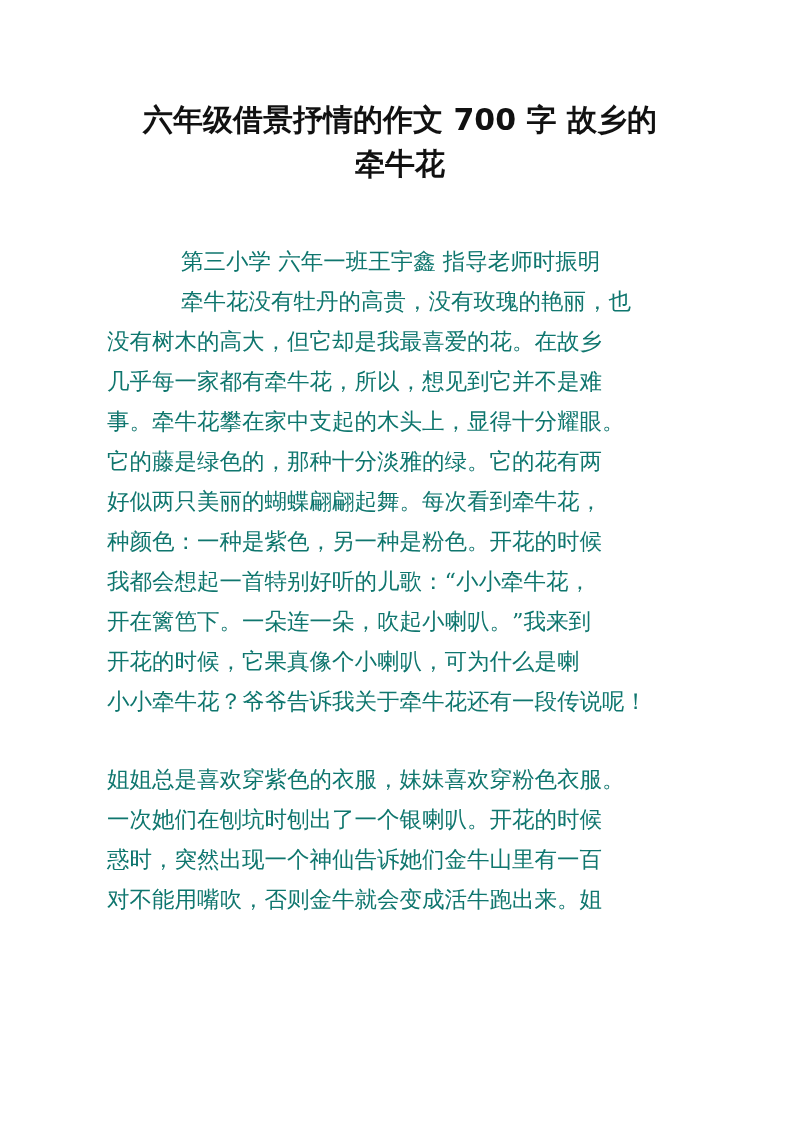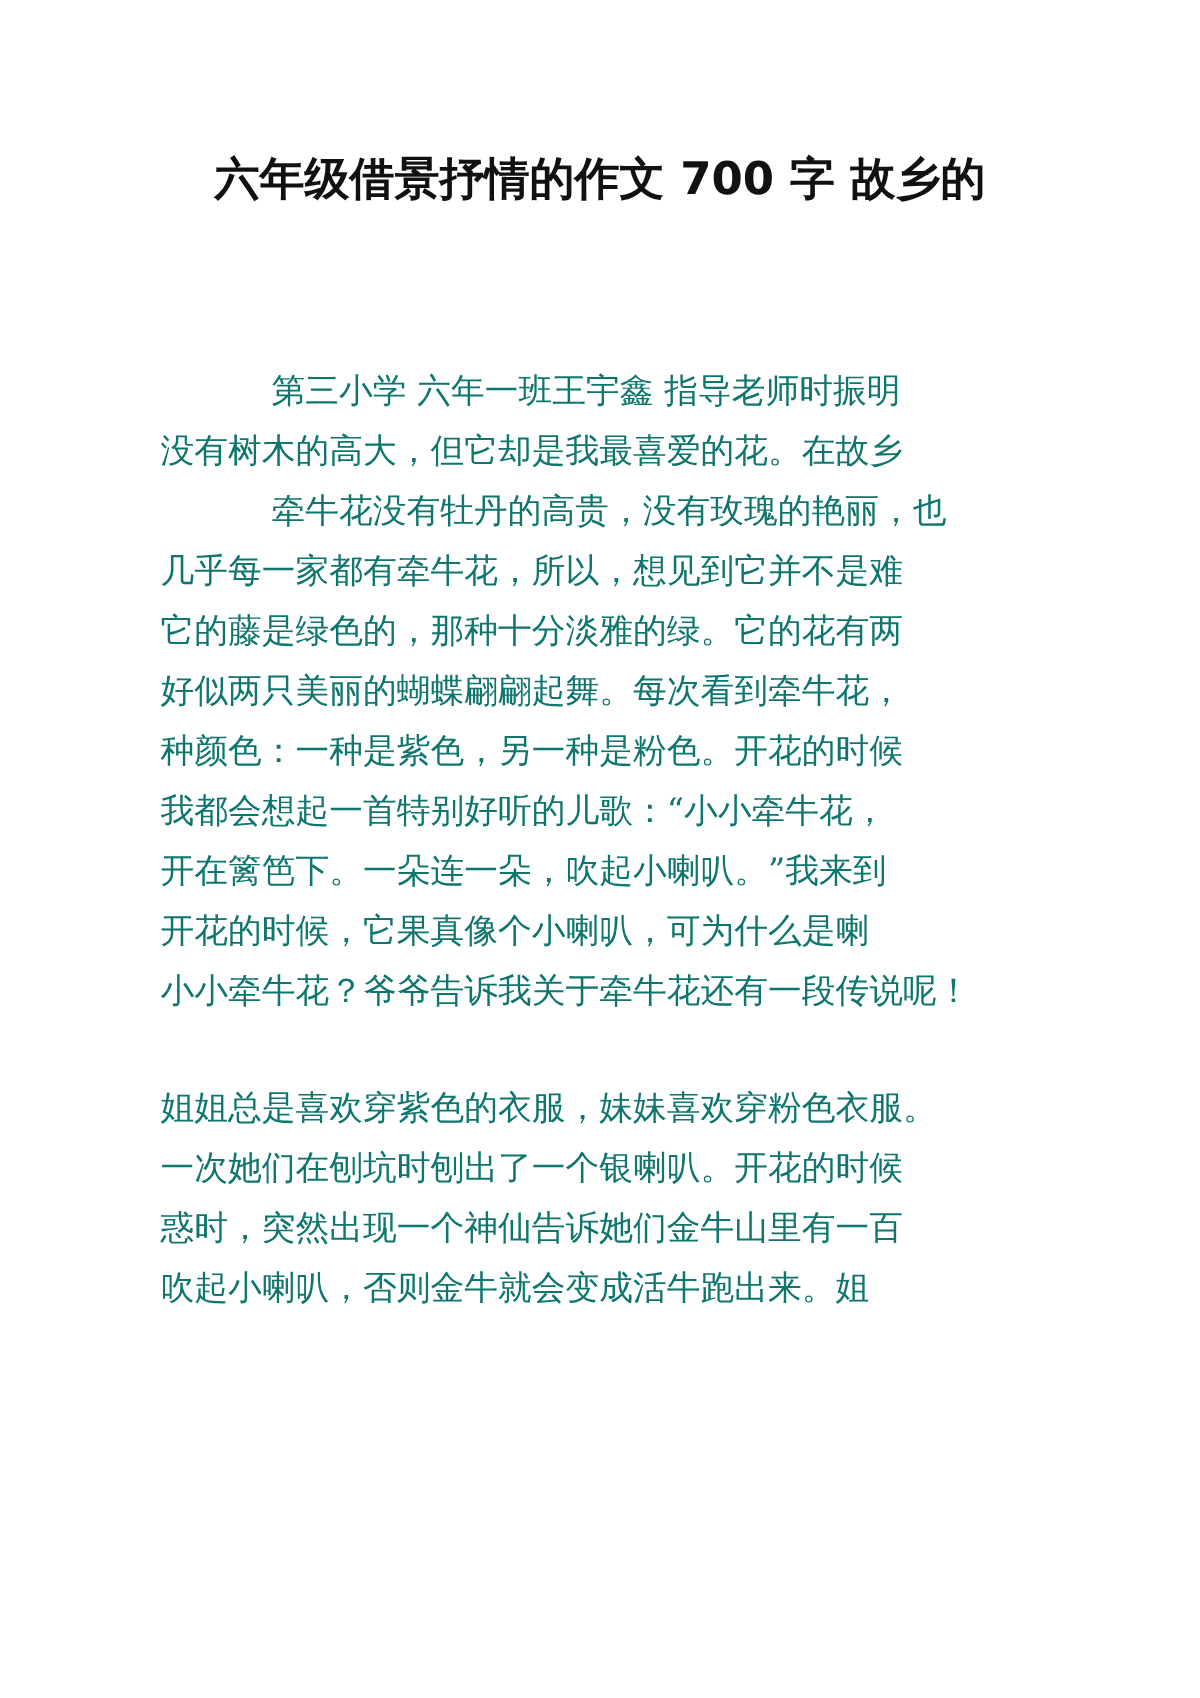--- a/index.html
+++ b/index.html
@@ -53,41 +53,43 @@
     .body-text .indent { padding-left: 74px; }
     .para-gap { height: 38px; }
   </style>
 </head>
 <body>
 
 <div class="page">
 
   <div class="title">
     <span class="line">六年级借景抒情的作文 700 字  故乡的</span>
+    <span class="line">牵牛花</span>
   </div>
 
   <div class="body-text">
     <span class="line indent">第三小学  六年一班王宇鑫  指导老师时振明</span>
 
     <div>
+      <span class="line indent">牵牛花没有牡丹的高贵，没有玫瑰的艳丽，也</span>
       <span class="line">没有树木的高大，但它却是我最喜爱的花。在故乡</span>
-      <span class="line indent">牵牛花没有牡丹的高贵，没有玫瑰的艳丽，也</span>
       <span class="line">几乎每一家都有牵牛花，所以，想见到它并不是难</span>
+      <span class="line">事。牵牛花攀在家中支起的木头上，显得十分耀眼。</span>
       <span class="line">它的藤是绿色的，那种十分淡雅的绿。它的花有两</span>
       <span class="line">好似两只美丽的蝴蝶翩翩起舞。每次看到牵牛花，</span>
       <span class="line">种颜色：一种是紫色，另一种是粉色。开花的时候</span>
       <span class="line">我都会想起一首特别好听的儿歌：“小小牵牛花，</span>
       <span class="line">开在篱笆下。一朵连一朵，吹起小喇叭。”我来到</span>
       <span class="line">开花的时候，它果真像个小喇叭，可为什么是喇</span>
       <span class="line">小小牵牛花？爷爷告诉我关于牵牛花还有一段传说呢！</span>
     </div>
 
     <div class="para-gap"></div>
 
     <div>
       <span class="line">姐姐总是喜欢穿紫色的衣服，妹妹喜欢穿粉色衣服。</span>
       <span class="line">一次她们在刨坑时刨出了一个银喇叭。开花的时候</span>
       <span class="line">惑时，突然出现一个神仙告诉她们金牛山里有一百</span>
-      <span class="line">吹起小喇叭，否则金牛就会变成活牛跑出来。姐</span>
+      <span class="line">对不能用嘴吹，否则金牛就会变成活牛跑出来。姐</span>
     </div>
   </div>
 
 </div>
 
 </body></html>

